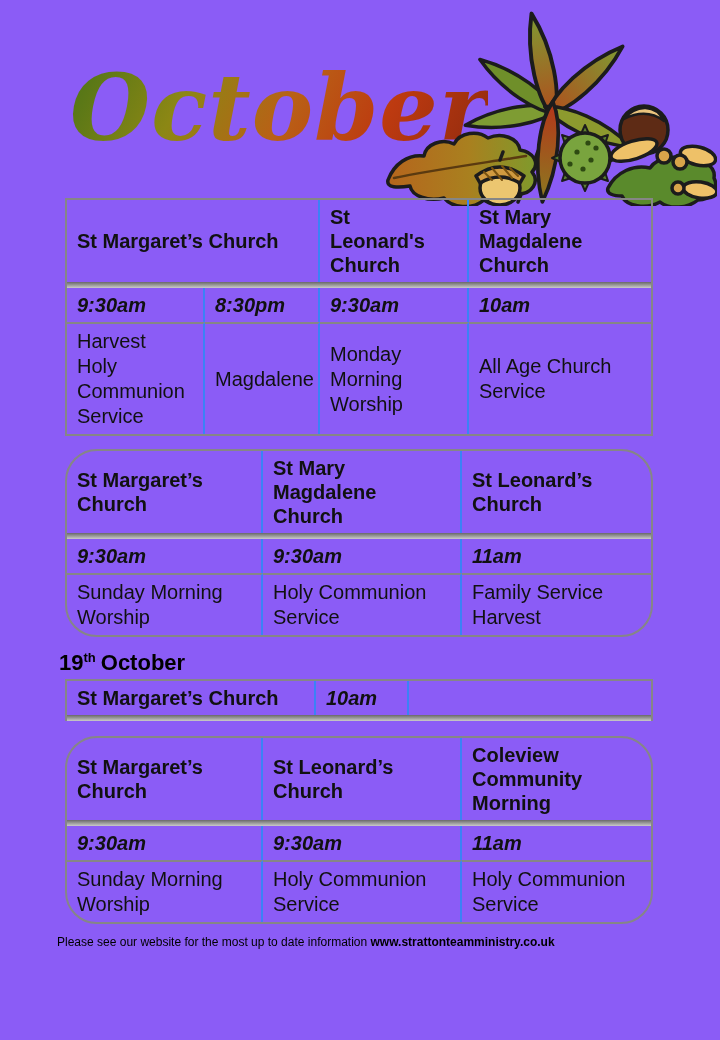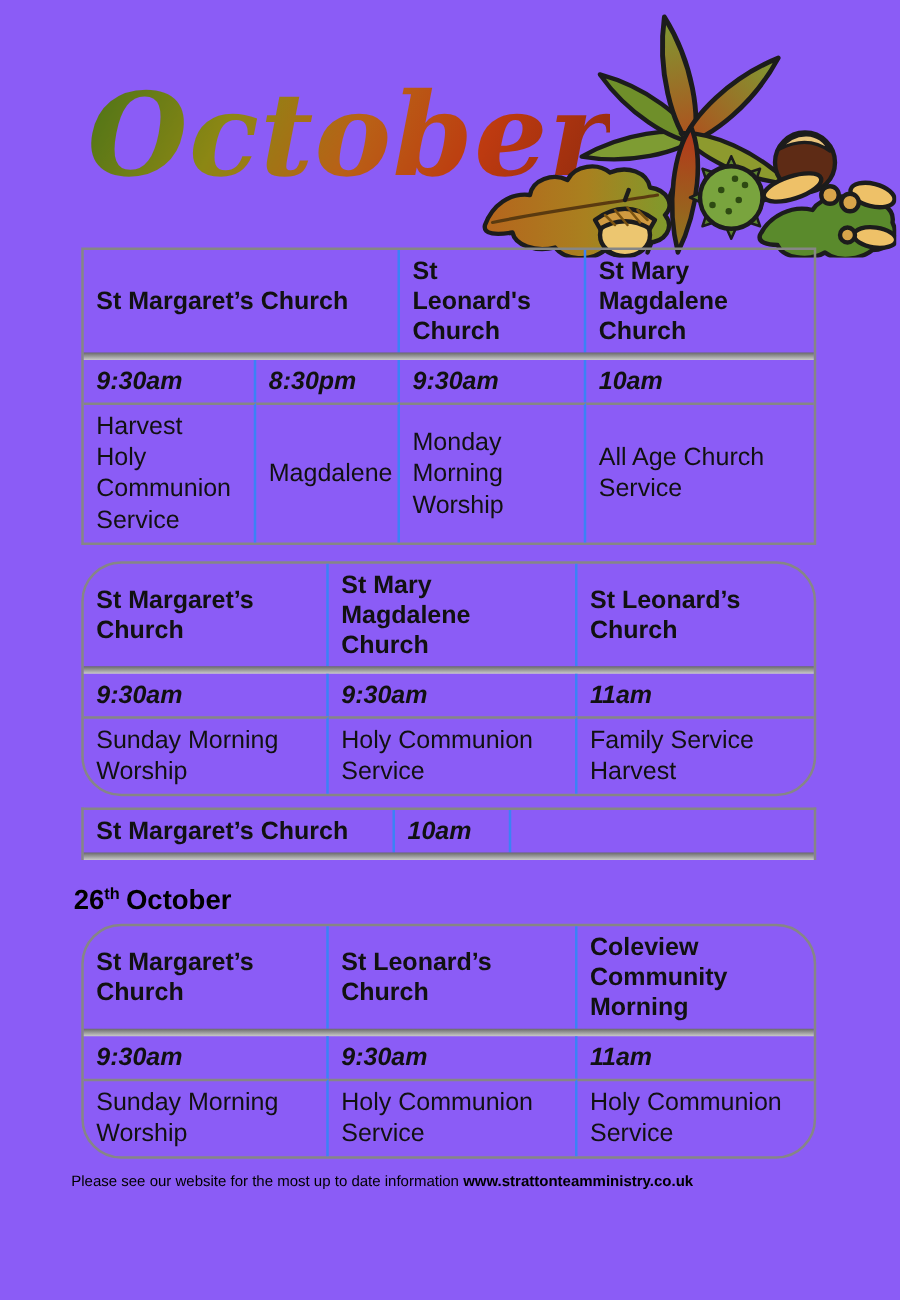--- a/index.html
+++ b/index.html
@@ -169,29 +169,29 @@
         <div class="cell sv topline">Sunday Morning
 Worship</div>
         <div class="cell sv topline">Holy Communion
 Service</div>
         <div class="cell sv topline last">Family Service
 Harvest</div>
       </div>
     </div>
 
     <div class="mt9">
+      <h2 class="date-hd"><span>19</span><sup>th</sup><span>October</span></h2>
       <div class="tbl t19">
         <div class="cell hd short">St Margaret’s Church</div>
         <div class="cell tm">10am</div>
         <div class="rule"></div>
       </div>
     </div>
 
     <div class="mt15">
-      <h2 class="date-hd"><span>26</span><sup>th</sup><span>October</span></h2>
       <div class="tbl t3cols" style="margin-top:7px">
         <div class="cell hd">St Margaret’s
 Church</div>
         <div class="cell hd">St Leonard’s
 Church</div>
         <div class="cell hd last">Coleview
 Community
 Morning</div>
         <div class="rule"></div>
         <div class="cell tm">9:30am</div>

